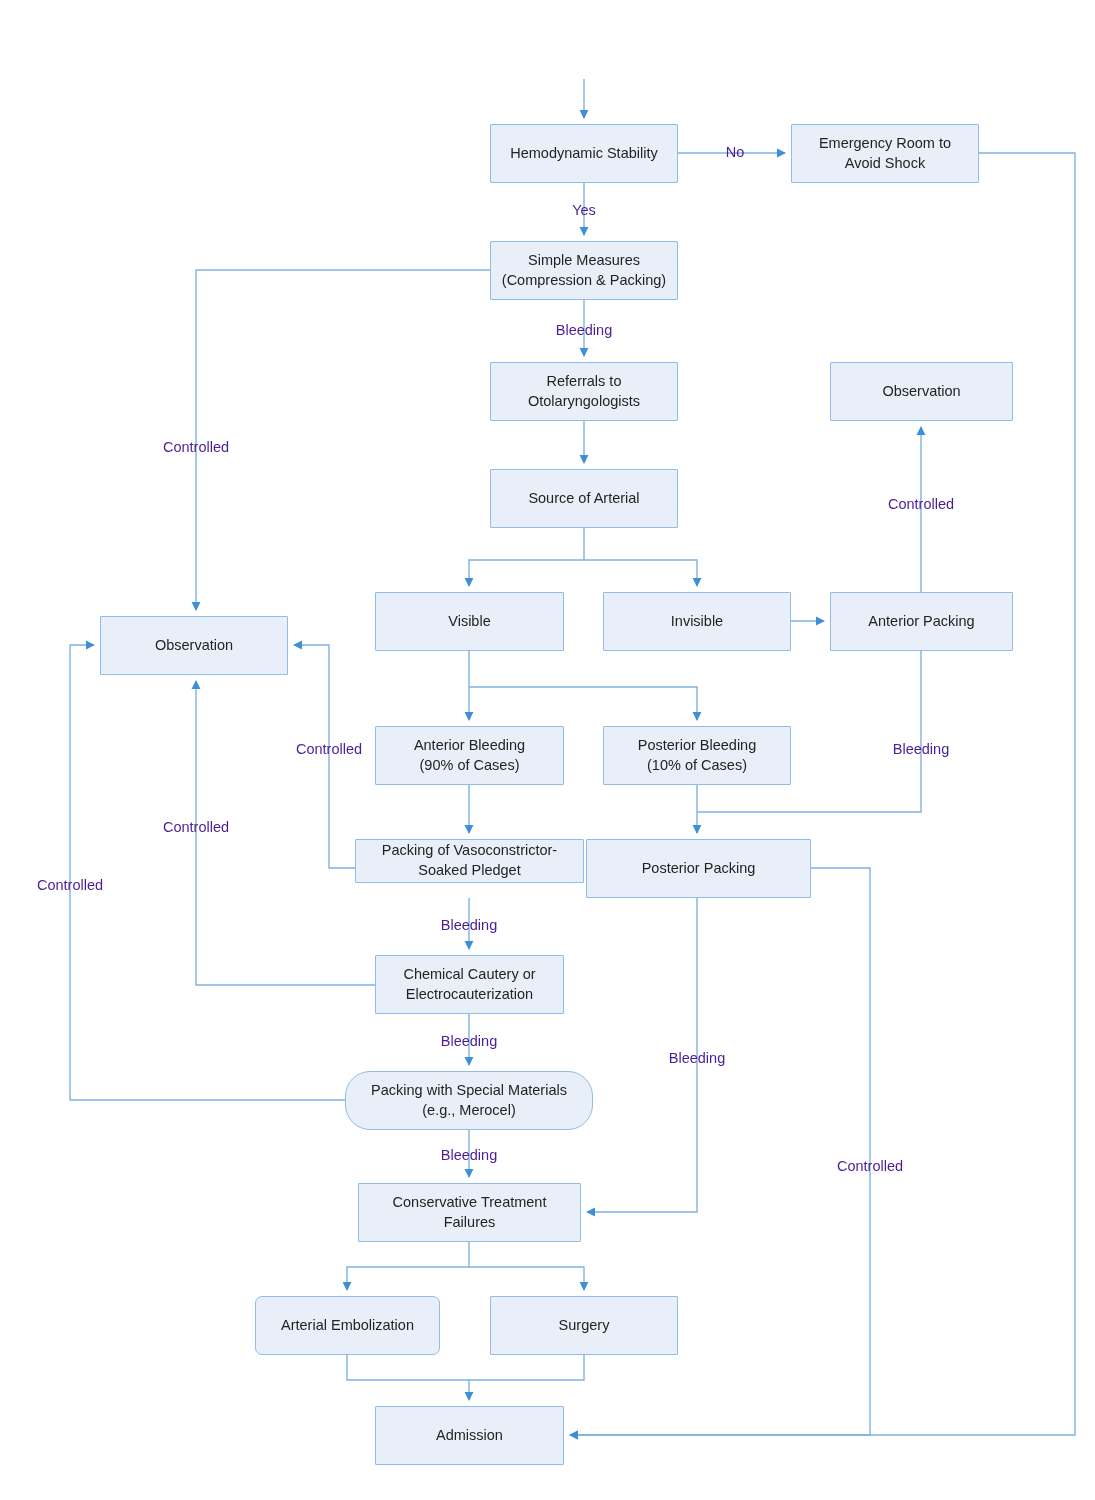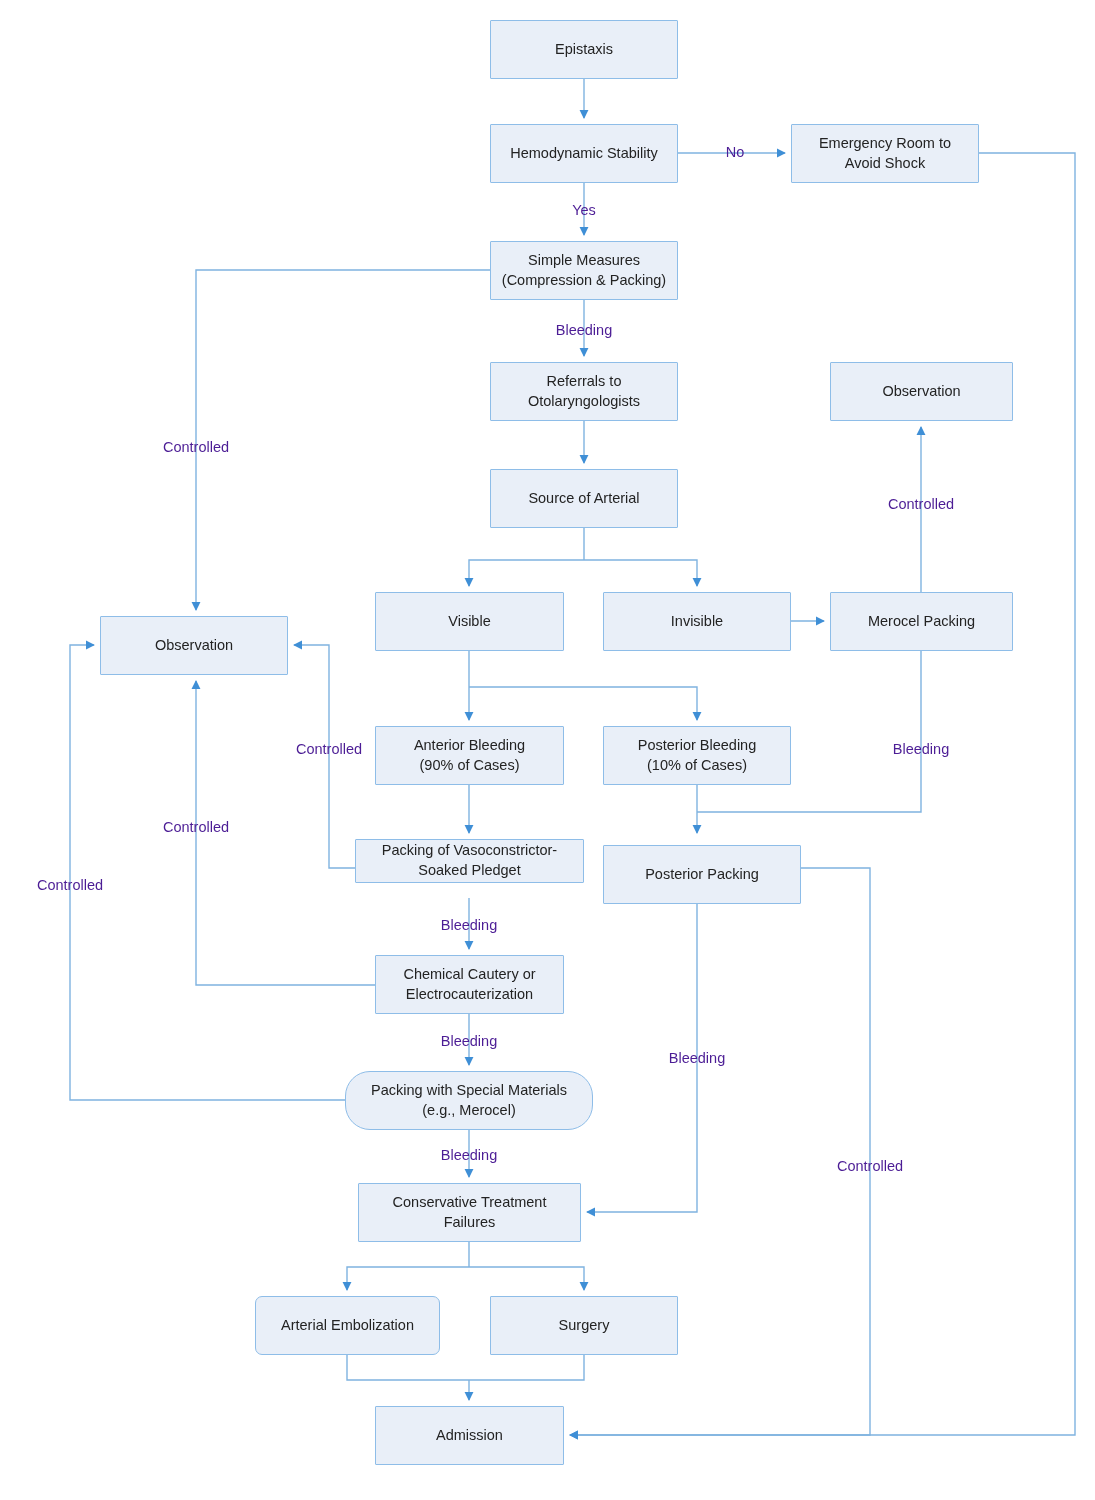--- a/index.html
+++ b/index.html
@@ -113,49 +113,48 @@
       <path d="M 469 1242 L 469 1267"></path>
       <path d="M 469 1267 L 347 1267 L 347 1290" marker-end="url(#arrow)"></path>
       <path d="M 469 1267 L 584 1267 L 584 1290" marker-end="url(#arrow)"></path>
 
       <path d="M 347 1355 L 347 1380 L 469 1380"></path>
       <path d="M 584 1355 L 584 1380 L 469 1380"></path>
       <path d="M 469 1380 L 469 1400" marker-end="url(#arrow)"></path>
     </g>
   </svg>
 
-  <div class="node" style="left:490px;top:20px;width:188px;height:59px;">Epistaxis</div>
 
   <div class="node" style="left:490px;top:124px;width:188px;height:59px;">Hemodynamic Stability</div>
 
   <div class="node" style="left:791px;top:124px;width:188px;height:59px;">Emergency Room to<br>Avoid Shock</div>
 
   <div class="node" style="left:490px;top:241px;width:188px;height:59px;">Simple Measures<br>(Compression &amp; Packing)</div>
 
   <div class="node" style="left:490px;top:362px;width:188px;height:59px;">Referrals to<br>Otolaryngologists</div>
 
   <div class="node" style="left:830px;top:362px;width:183px;height:59px;">Observation</div>
 
   <div class="node" style="left:490px;top:469px;width:188px;height:59px;">Source of Arterial</div>
 
   <div class="node" style="left:375px;top:592px;width:189px;height:59px;">Visible</div>
 
   <div class="node" style="left:603px;top:592px;width:188px;height:59px;">Invisible</div>
 
-  <div class="node" style="left:830px;top:592px;width:183px;height:59px;">Merocel Packing</div>
+  <div class="node" style="left:830px;top:592px;width:183px;height:59px;">Anterior Packing</div>
 
   <div class="node" style="left:100px;top:616px;width:188px;height:59px;">Observation</div>
 
   <div class="node" style="left:375px;top:726px;width:189px;height:59px;">Anterior Bleeding<br>(90% of Cases)</div>
 
   <div class="node" style="left:603px;top:726px;width:188px;height:59px;">Posterior Bleeding<br>(10% of Cases)</div>
 
   <div class="node" style="left:355px;top:839px;width:229px;height:44px;">Packing of Vasoconstrictor-<br>Soaked Pledget</div>
 
-  <div class="node" style="left:603px;top:839px;width:198px;height:59px;margin-top:6px;">Posterior Packing</div>
+  <div class="node" style="left:586px;top:839px;width:225px;height:59px;">Posterior Packing</div>
 
   <div class="node" style="left:375px;top:955px;width:189px;height:59px;">Chemical Cautery or<br>Electrocauterization</div>
 
   <div class="node" style="left:345px;top:1071px;width:248px;height:59px;border-radius:25px;">Packing with Special Materials<br>(e.g., Merocel)</div>
 
   <div class="node" style="left:358px;top:1183px;width:223px;height:59px;">Conservative Treatment<br>Failures</div>
 
   <div class="node" style="left:255px;top:1296px;width:185px;height:59px;border-radius:7px;">Arterial Embolization</div>
 
   <div class="node" style="left:490px;top:1296px;width:188px;height:59px;">Surgery</div>

